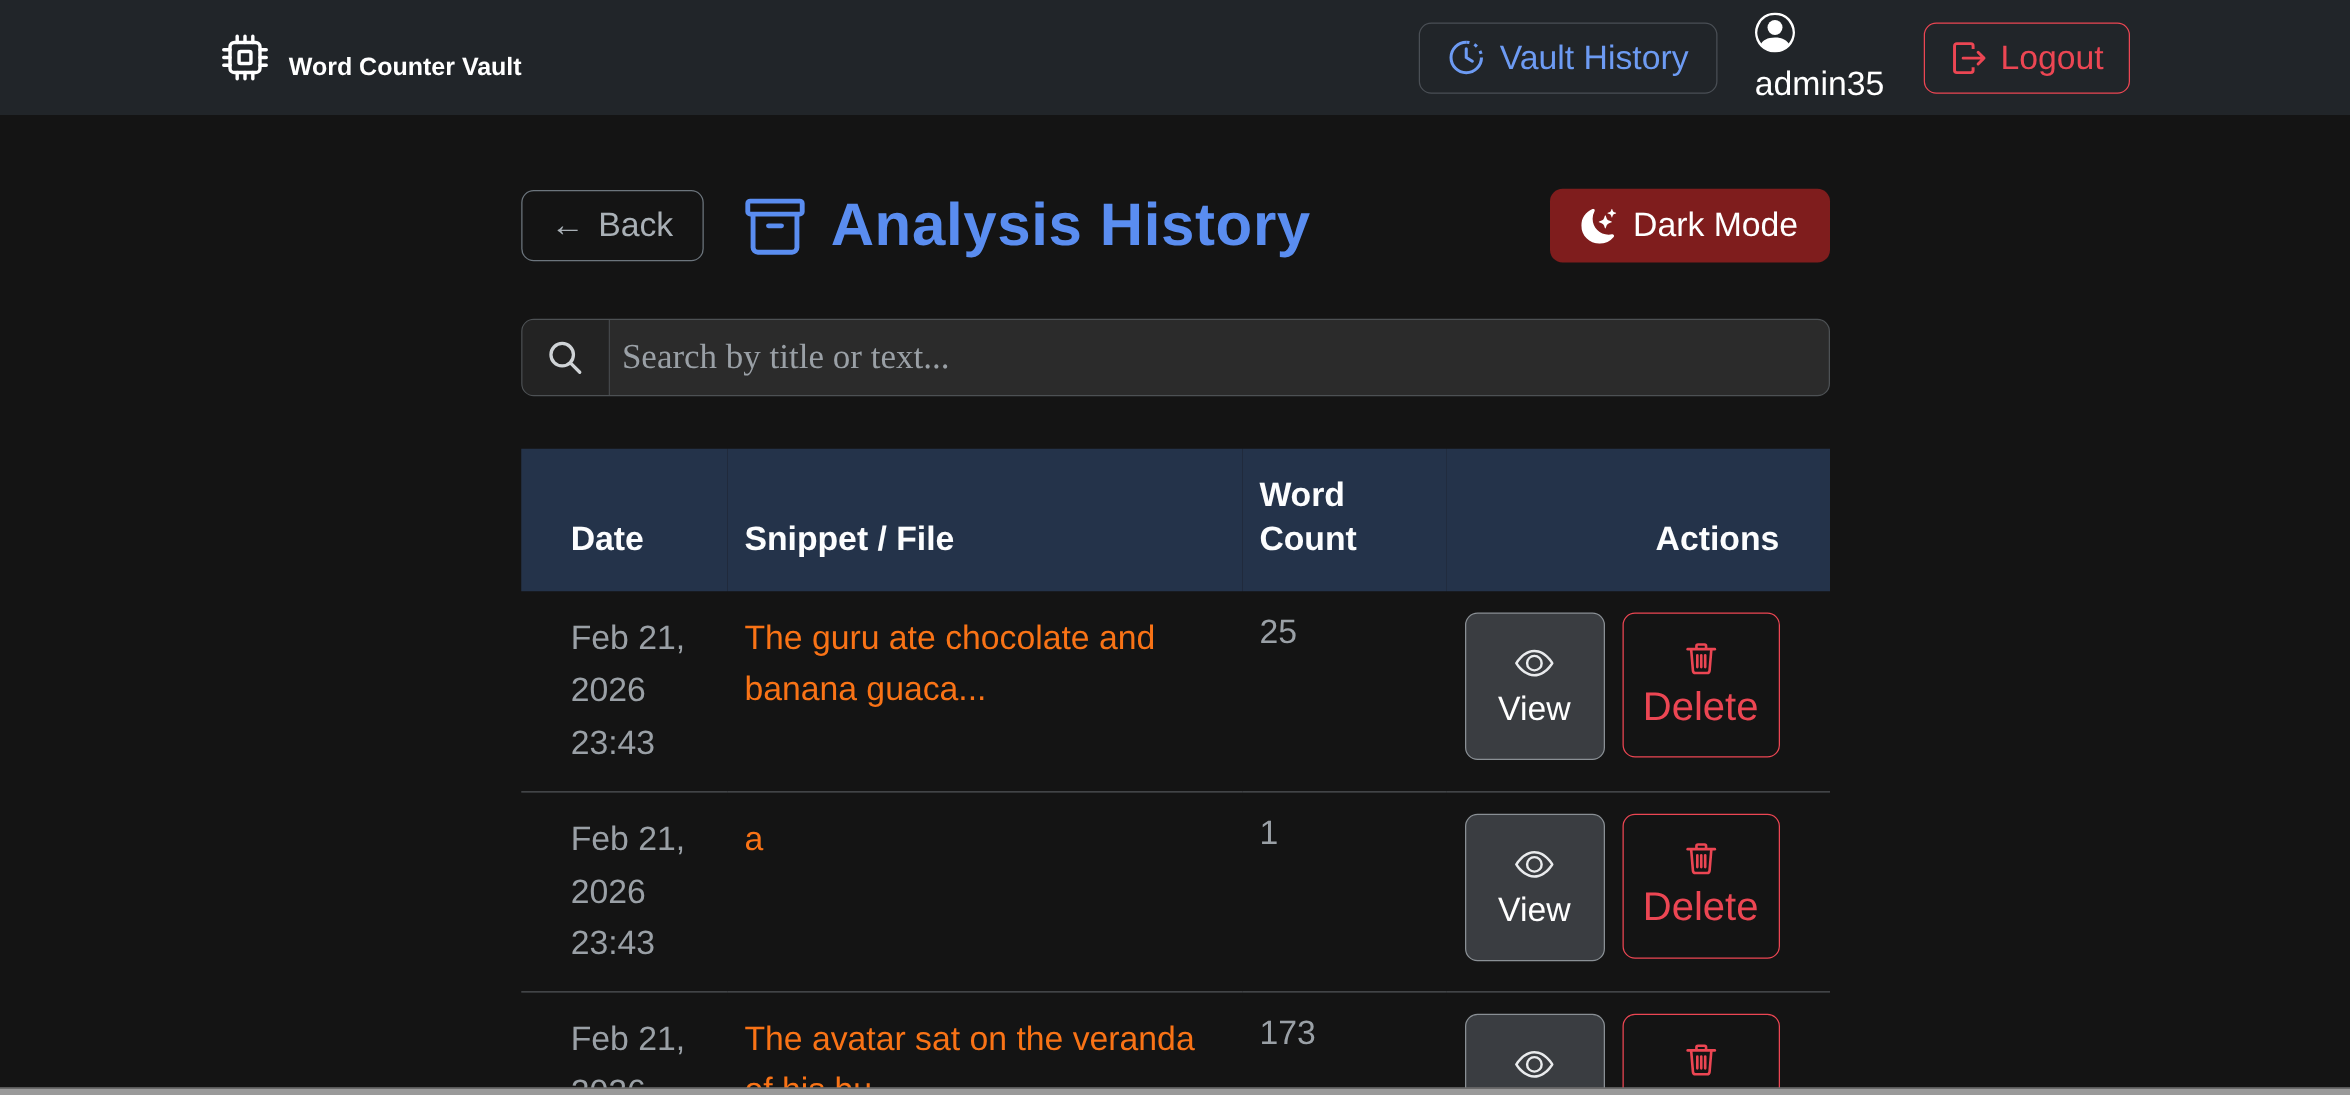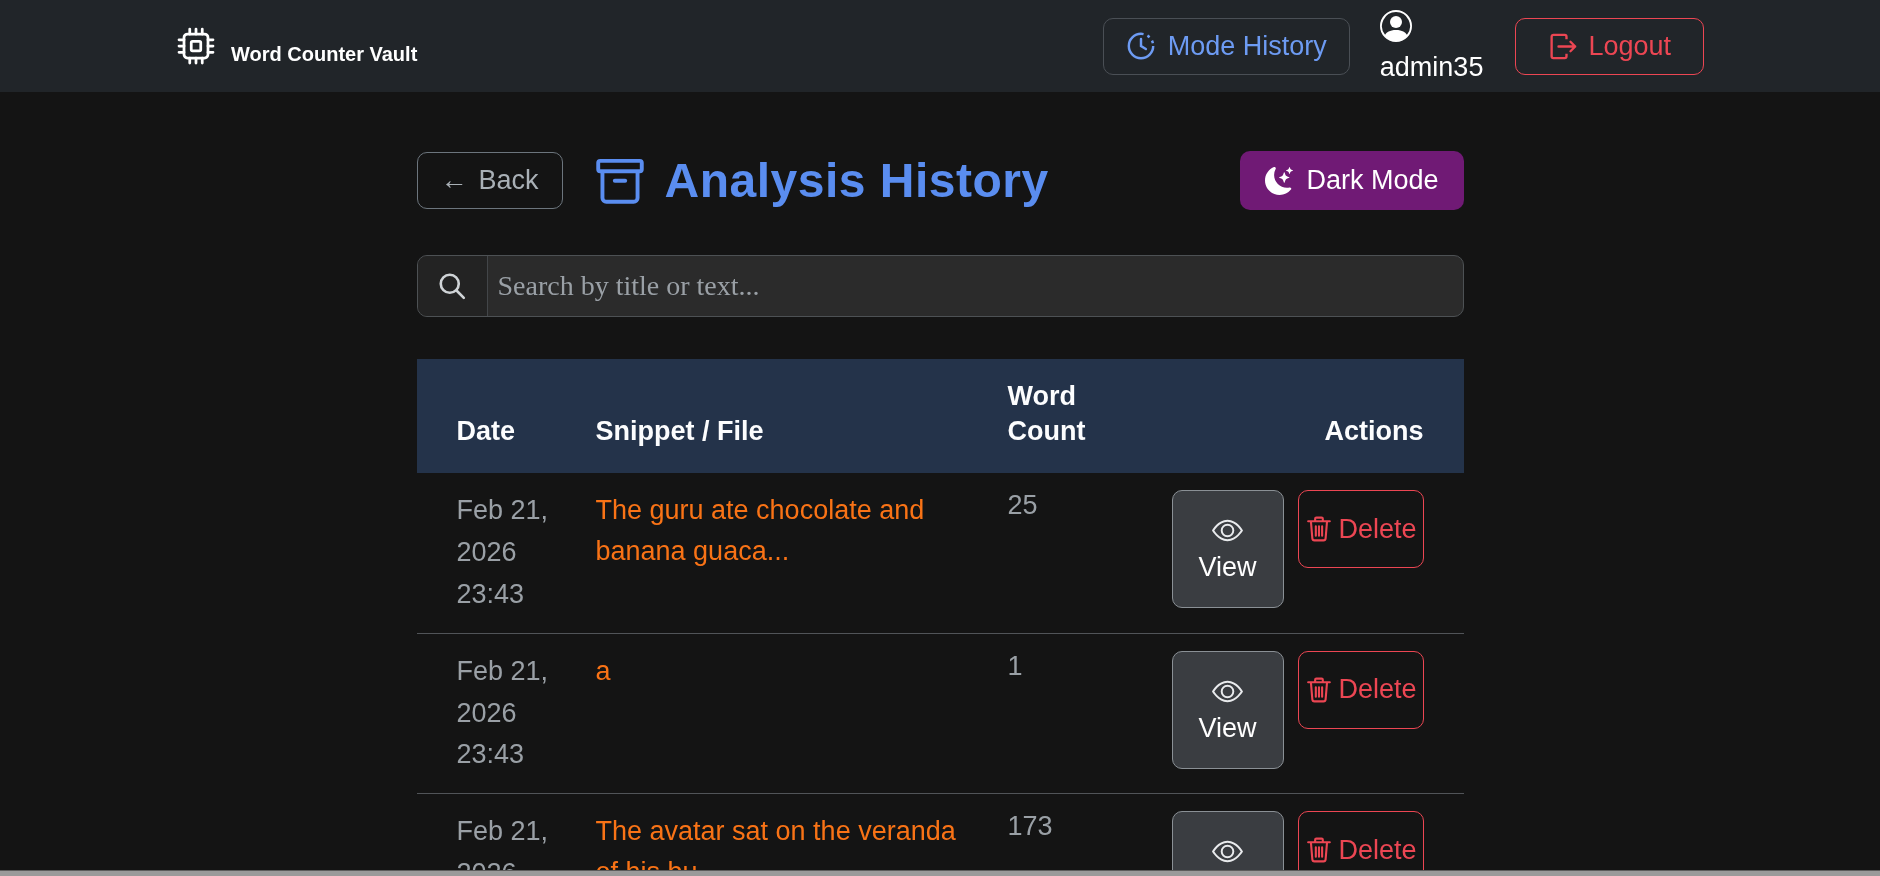--- a/index.html
+++ b/index.html
@@ -26,39 +26,39 @@
     display:flex; align-items:center; gap:12px;
     border:1px solid #4a4f55; border-radius:10px;
     color:#6d9bf3; font-size:27px; padding:12px 22px;
   }
   .vault-history-btn .icon { width:30px; height:30px; }
   .nav-user { display:flex; align-items:flex-start; gap:10px; margin-left:30px; color:#ffffff; font-size:27px;flex-direction:column; }
   .nav-user .icon { width:32px; height:32px; color:#ffffff; }
   .logout-btn {
     display:flex; align-items:center; gap:11px; margin-left:32px;
     border:1px solid #ec4653; border-radius:10px;
-    color:#ec4653; font-size:27px; padding:12px 32px;
+    color:#ec4653; font-size:27px; padding:12px 20px;
   }
   .logout-btn .icon { width:29px; height:29px; }
 
   
   .main { width:1047px; margin:59px auto 0; }
 
   .header-row { display:flex; align-items:center; }
   .back-btn {
     display:flex; align-items:center; gap:11px;
     border:1px solid #6c757d; border-radius:10px;
     color:#a9b0b6; font-size:27px; padding:12px 23px;
   }
   .title-group { display:flex; align-items:center; gap:19px; margin-left:31px; margin-right:auto; }
   .title-group .icon { width:52px; height:52px; color:#5a8df0; }
   .page-title { margin:0; font-size:48px; font-weight:bold; color:#5a8df0; letter-spacing:0.5px; }
   .dark-mode-btn {
     display:flex; align-items:center; gap:13px;
-    background:#701a75; border:none; border-radius:10px;
+    background:#7f1d1d; border:none; border-radius:10px;
     color:#ffffff; font-size:27px; padding:14px 25px;
   }
   .dark-mode-btn .icon { width:28px; height:28px; }
 
   
   .search-row { display:flex; gap:16px; margin-top:45px; }
   .input-group {
     flex:1; display:flex; align-items:stretch; height:62px;
     border:1px solid #4d5154; border-radius:10px; overflow:hidden; background:#2b2b2b;
   }
@@ -92,23 +92,23 @@
   .cell-snippet { color:#f97316; font-weight:normal; line-height:1.5; }
   .cell-count { color:#9aa0a6; }
   .action-btns { display:inline-flex; gap:14px; }
   .view-btn {
     width:112px; height:118px; background:#3a3d41; border:1px solid #8a9095; border-radius:10px;
     color:#ffffff; font-size:27px;
     display:flex; flex-direction:column; align-items:center; justify-content:center; gap:6px;
   }
   .view-btn .icon { width:31px; height:31px; color:#e9ebed; }
   .delete-btn {
-    width:126px; height:78px; background:transparent; border:1px solid #ec4653; border-radius:10px;
-    color:#ec4653; font-size:27px;
-    display:flex; flex-direction:row; align-items:center; justify-content:center; gap:6px;
+    width:126px; height:116px; background:transparent; border:1px solid #ec4653; border-radius:10px;
+    color:#ec4653; font-size:32px;
+    display:flex; flex-direction:column; align-items:center; justify-content:center; gap:6px;
   }
   .delete-btn .icon { width:28px; height:28px; }
 
   
   .bottom-strip {
     position:absolute; left:0; right:0; bottom:0; height:6px;
     background:#9a9a9a; border-top:1px solid #5c5c5c;
   }
 </style>
 </head>
@@ -127,21 +127,21 @@
   </div>
   <div class="nav-spacer"></div>
   <button class="btn vault-history-btn">
     <span class="icon">
       <svg viewBox="0 0 16 16" width="100%" height="100%" fill="none" stroke="currentColor" stroke-width="1.3">
         <path d="M8 1.5 A6.5 6.5 0 1 0 14.5 8"></path>
         <path stroke-dasharray="1.4 2.2" d="M8 1.5 A6.5 6.5 0 0 1 14.5 8"></path>
         <path stroke-linecap="round" d="M8 4.3V8l2.6 1.6"></path>
       </svg>
     </span>
-    <span>Mode History</span>
+    <span>Vault History</span>
   </button>
   <div class="nav-user">
     <span class="icon">
       <svg viewBox="0 0 16 16" width="100%" height="100%" fill="currentColor">
         <path d="M11 6a3 3 0 1 1-6 0 3 3 0 0 1 6 0z"></path>
         <path fill-rule="evenodd" d="M0 8a8 8 0 1 1 16 0A8 8 0 0 1 0 8zm8-7a7 7 0 0 0-5.468 11.37C3.242 11.226 4.805 10 8 10s4.757 1.225 5.468 2.37A7 7 0 0 0 8 1z"></path>
       </svg>
     </span>
     <span>admin35</span>
   </div>

